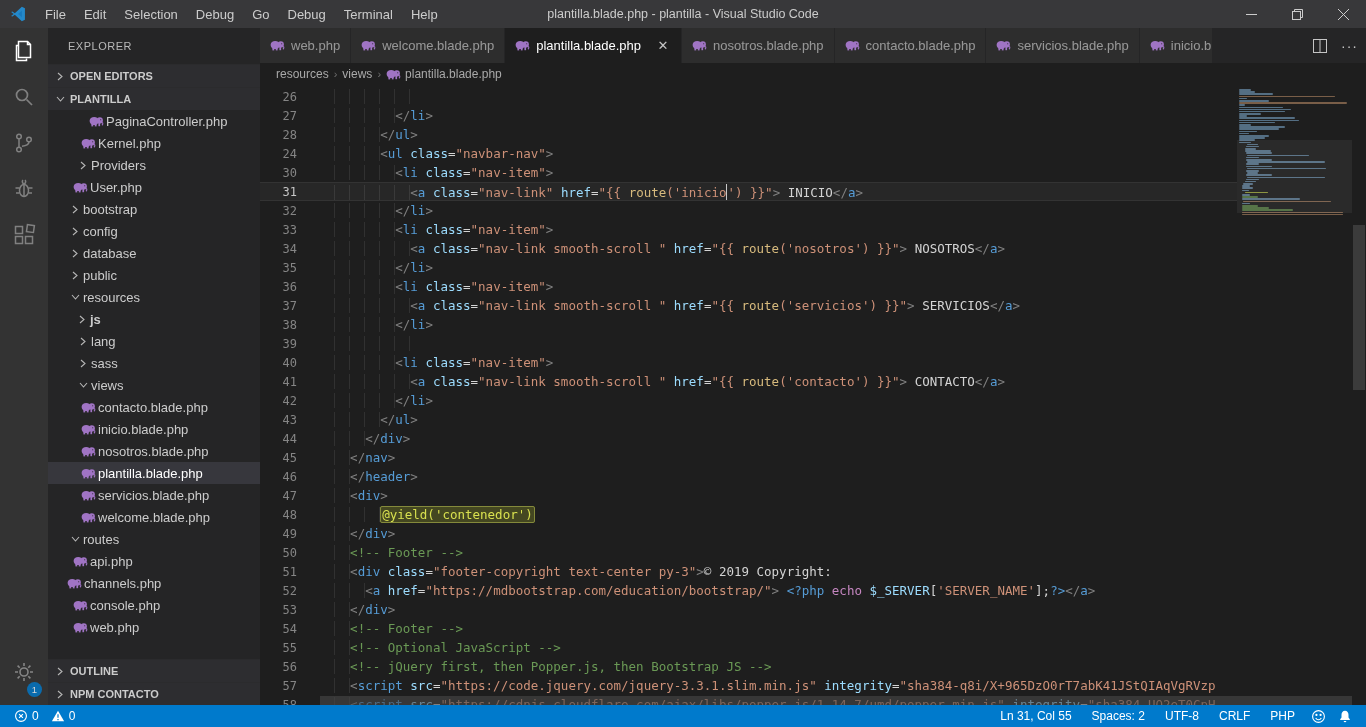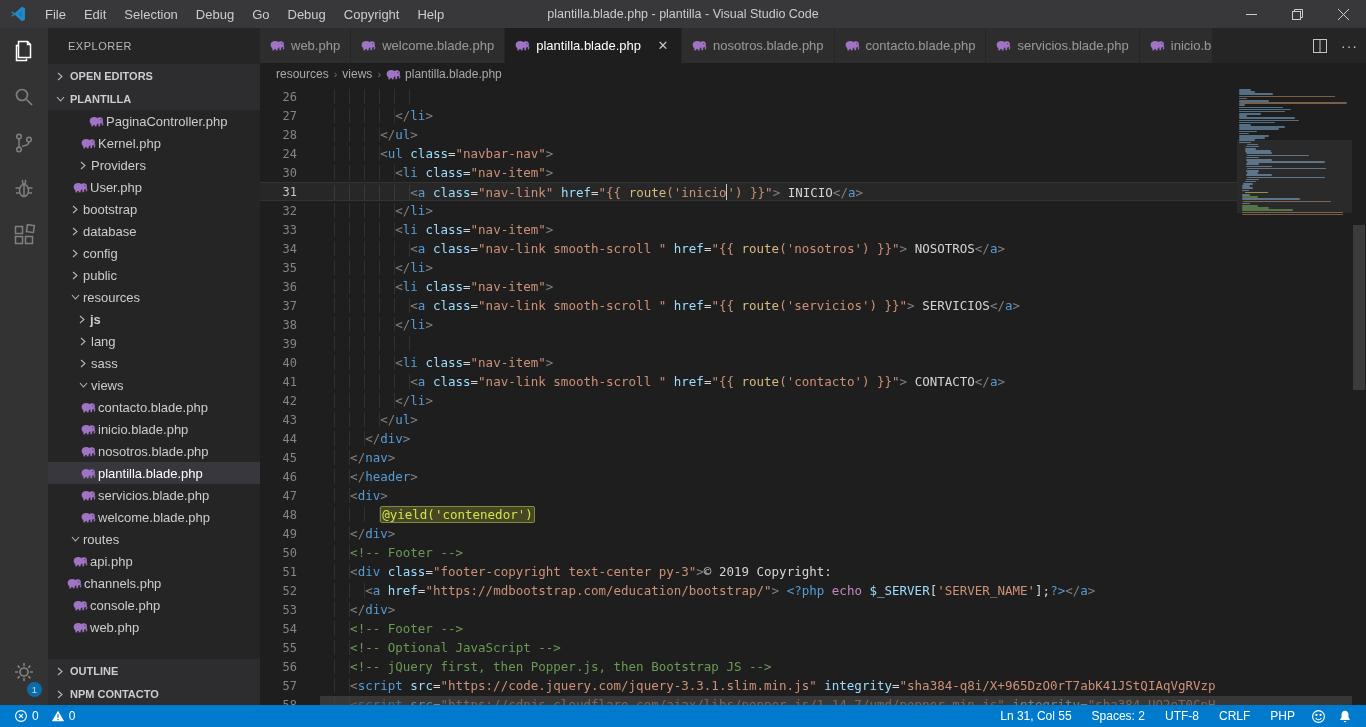--- a/index.html
+++ b/index.html
@@ -93,21 +93,21 @@
           <path fill="#1070b8" d="M17.8 7.3 12 12l5.8 4.7z" opacity=".6"></path>
         </svg>
     </span>
     <span id="menus">
         <span class="menu-item">File</span>
         <span class="menu-item">Edit</span>
         <span class="menu-item">Selection</span>
         <span class="menu-item">Debug</span>
         <span class="menu-item">Go</span>
         <span class="menu-item">Debug</span>
-        <span class="menu-item">Copyright</span>
+        <span class="menu-item">Terminal</span>
         <span class="menu-item">Help</span>
       </span>
     <span id="win-title">plantilla.blade.php - plantilla - Visual Studio Code</span>
     <span id="win-controls">
       <span class="win-btn">
           <svg width="11" height="11" viewBox="0 0 11 11">
             <path stroke="#cccccc" d="M0 5.5h11"></path>
           </svg>
         </span>
       <span class="win-btn">
@@ -253,29 +253,29 @@
               </svg>
             </span>
             <span>bootstrap</span>
           </div>
           <div class="tree-row" style="padding-left: 21px;">
             <span class="chev">
               <svg width="8" height="9" viewBox="0 0 8 9">
                 <path d="M2 1l4 3.5L2 8" stroke="#b6b6b6" stroke-width="1.1" fill="none"></path>
               </svg>
             </span>
+            <span>config</span>
+          </div>
+          <div class="tree-row" style="padding-left: 21px;">
+            <span class="chev">
+              <svg width="8" height="9" viewBox="0 0 8 9">
+                <path d="M2 1l4 3.5L2 8" stroke="#b6b6b6" stroke-width="1.1" fill="none"></path>
+              </svg>
+            </span>
             <span>database</span>
-          </div>
-          <div class="tree-row" style="padding-left: 21px;">
-            <span class="chev">
-              <svg width="8" height="9" viewBox="0 0 8 9">
-                <path d="M2 1l4 3.5L2 8" stroke="#b6b6b6" stroke-width="1.1" fill="none"></path>
-              </svg>
-            </span>
-            <span>config</span>
           </div>
           <div class="tree-row" style="padding-left: 21px;">
             <span class="chev">
               <svg width="8" height="9" viewBox="0 0 8 9">
                 <path d="M2 1l4 3.5L2 8" stroke="#b6b6b6" stroke-width="1.1" fill="none"></path>
               </svg>
             </span>
             <span>public</span>
           </div>
           <div class="tree-row" style="padding-left: 21px;">

